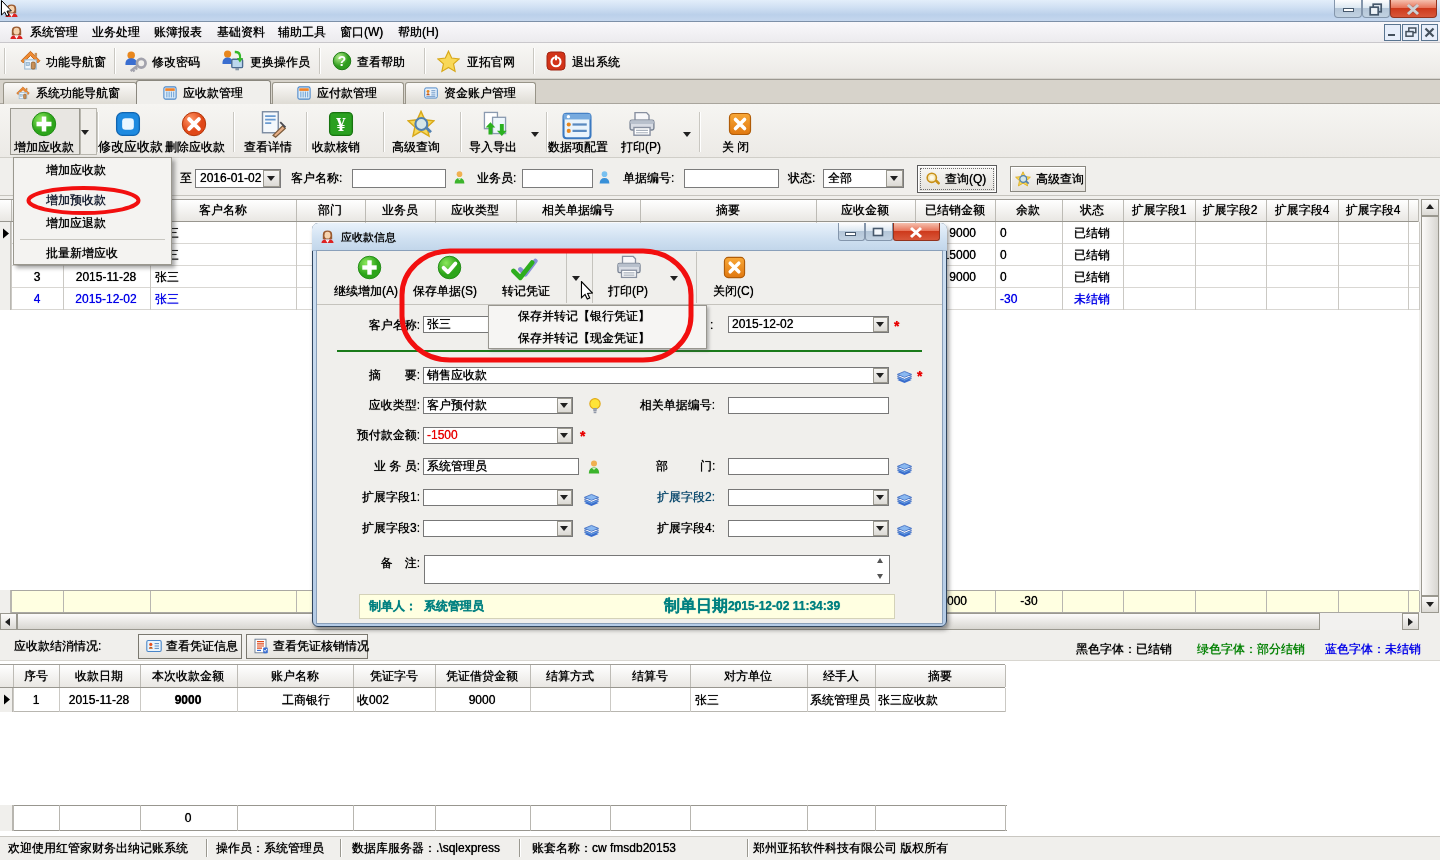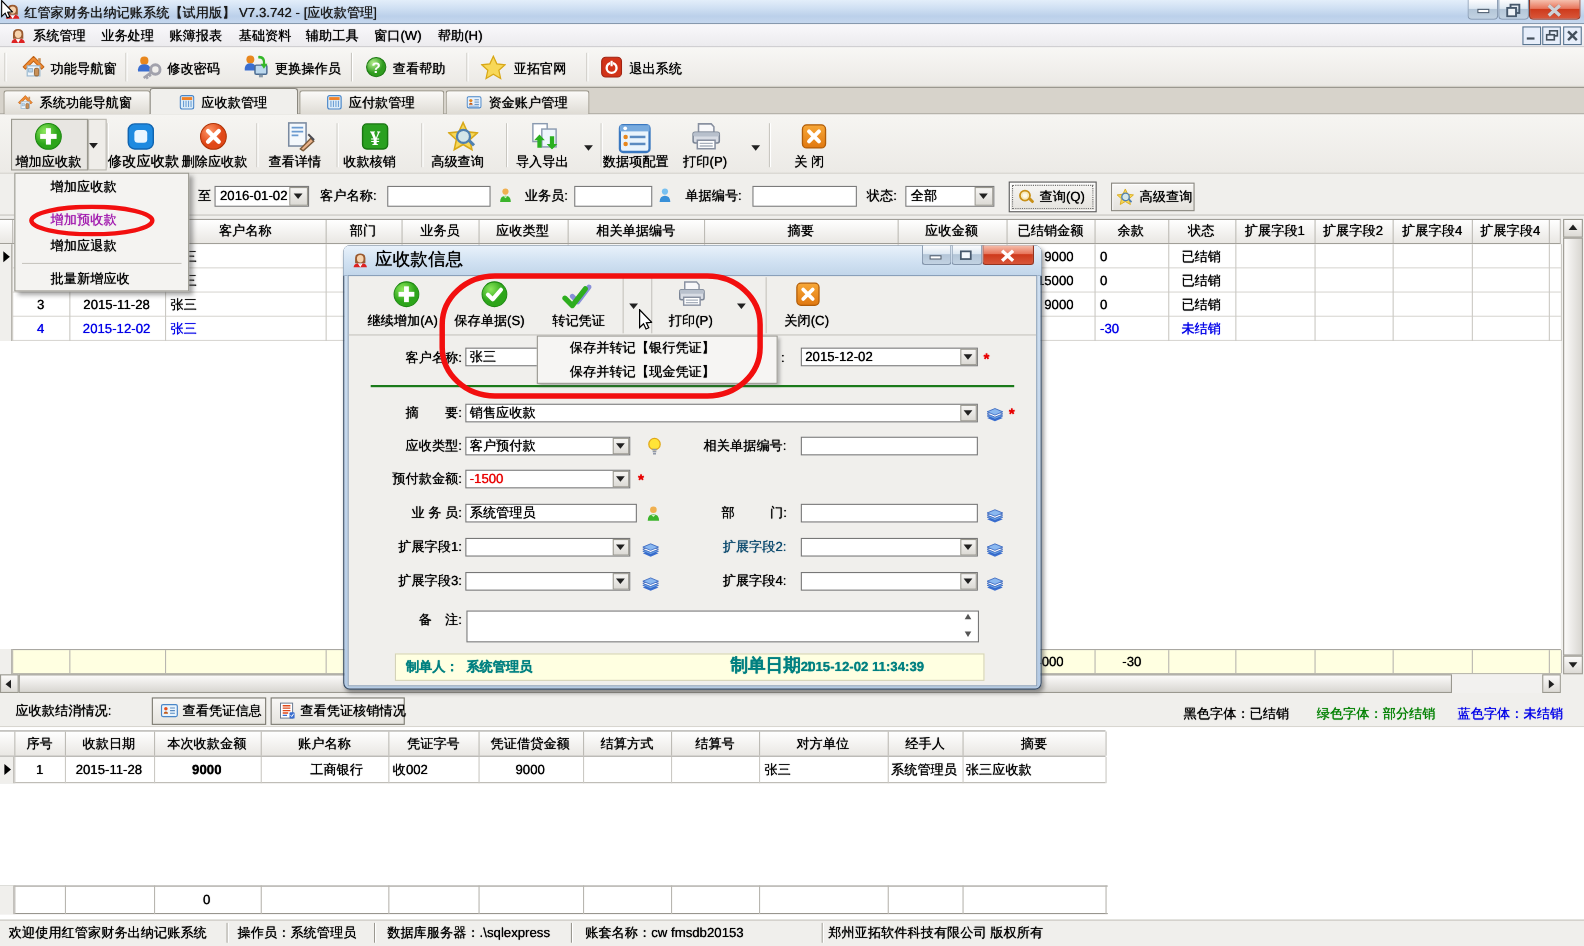--- a/index.html
+++ b/index.html
@@ -9,21 +9,20 @@
 </style></head>
 <body>
 <div id="root">
 <div class="ab" style="left:0px;top:0px;width:1440px;height:22px;background:linear-gradient(180deg,#e3eefa 0%,#d0e0f3 35%,#bbd0ea 70%,#c5d7ee 100%);border-bottom:1px solid #7d90a8;box-sizing:border-box;"></div>
 <svg class="ab" style="left:4px;top:3px;" width="15" height="15" viewBox="0 0 16 16">
       <path d="M3 6 Q3 1.5 8 1.5 Q13 1.5 13 6 L13 11 L3 11 Z" fill="#9a5a30"></path>
       <ellipse cx="8" cy="6.6" rx="3.2" ry="3.6" fill="#f6d3ae"></ellipse>
       <path d="M1.5 15 Q2 11.5 5.5 11 L8 12.5 L10.5 11 Q14 11.5 14.5 15 Z" fill="#dd2222"></path>
       <path d="M5.5 11 L8 15 L10.5 11 L8 12.2 Z" fill="#ffffff"></path>
     </svg>
-<div class="ab" style="left:22px;top:3px;height:16px;line-height:16px;font-size:12px;color:#1a1a1a;white-space:nowrap;">红管家财务出纳记账系统【试用版】  V7.3.742 - [应收款管理]</div>
 <div class="ab" style="left:1334px;top:0px;width:28px;height:18px;background:linear-gradient(#fdfdfe,#dde8f2 45%,#b4c6d8 50%,#c2d2e2);border:1px solid #8496ac;border-top:none;border-radius:0 0 4px 4px;box-sizing:border-box;"></div>
 <div class="ab" style="left:1343px;top:8px;width:11px;height:4px;background:#fff;border:1px solid #46586c;box-sizing:border-box;"></div>
 <div class="ab" style="left:1362px;top:0px;width:28px;height:18px;background:linear-gradient(#fdfdfe,#dde8f2 45%,#b4c6d8 50%,#c2d2e2);border:1px solid #8496ac;border-top:none;border-radius:0 0 4px 4px;box-sizing:border-box;"></div>
 <svg class="ab" style="left:1369px;top:3px;" width="14" height="13" viewBox="0 0 14 13">
       <rect x="4.2" y="1.2" width="8" height="7.6" fill="none" stroke="#46586c" stroke-width="1.7"></rect>
       <rect x="1.2" y="4.2" width="8" height="7.6" fill="#eef3f8" stroke="#46586c" stroke-width="1.7"></rect>
     </svg>
 <div class="ab" style="left:1390px;top:0px;width:47px;height:18px;background:linear-gradient(#f5c0ae,#e8765c 45%,#ce3a1c 50%,#d8573a);border:1px solid #93331e;border-top:none;border-radius:0 0 4px 4px;box-sizing:border-box;"></div>
 <svg class="ab" style="left:1405px;top:3px;" width="16" height="13" viewBox="0 0 16 13">
       <path d="M3 2 L13 11 M13 2 L3 11" stroke="#fff" stroke-width="3"></path>
@@ -497,37 +496,37 @@
 <div class="ab" style="left:520px;top:839px;width:1px;height:18px;background:#fff;"></div>
 <div class="ab" style="left:747px;top:839px;width:1px;height:18px;background:#9a9890;"></div>
 <div class="ab" style="left:748px;top:839px;width:1px;height:18px;background:#fff;"></div>
 <div class="ab" style="left:8px;top:840px;height:16px;line-height:16px;font-size:12px;color:#000;white-space:nowrap;">欢迎使用红管家财务出纳记账系统</div>
 <div class="ab" style="left:216px;top:840px;height:16px;line-height:16px;font-size:12px;color:#000;white-space:nowrap;">操作员：系统管理员</div>
 <div class="ab" style="left:352px;top:840px;height:16px;line-height:16px;font-size:12px;color:#000;white-space:nowrap;">数据库服务器：.\sqlexpress</div>
 <div class="ab" style="left:532px;top:840px;height:16px;line-height:16px;font-size:12px;color:#000;white-space:nowrap;">账套名称：cw fmsdb20153</div>
 <div class="ab" style="left:753px;top:840px;height:16px;line-height:16px;font-size:12px;color:#000;white-space:nowrap;">郑州亚拓软件科技有限公司 版权所有</div>
 <div class="ab" style="left:13px;top:157px;width:159px;height:108px;z-index:60;background:#f4f3f1;border:1px solid #9a988f;box-shadow:3px 3px 4px rgba(60,60,60,.45);box-sizing:border-box;"></div>
 <div class="ab" style="left:46px;top:162px;height:16px;line-height:16px;font-size:12px;color:#000;z-index:61;white-space:nowrap;">增加应收款</div>
-<div class="ab" style="left:46px;top:192px;height:16px;line-height:16px;font-size:12px;color:#a21caf;z-index:61;white-space:nowrap;">增加预收款</div>
+<div class="ab" style="left:46px;top:192px;height:16px;line-height:16px;font-size:12px;color:#0f172a;z-index:61;white-space:nowrap;">增加预收款</div>
 <div class="ab" style="left:46px;top:215px;height:16px;line-height:16px;font-size:12px;color:#000;z-index:61;white-space:nowrap;">增加应退款</div>
 <div class="ab" style="left:20px;top:239px;width:145px;height:1px;z-index:61;background:#c8c6c0;"></div>
 <div class="ab" style="left:46px;top:245px;height:16px;line-height:16px;font-size:12px;color:#000;z-index:61;white-space:nowrap;">批量新增应收</div>
 <svg class="ab" style="left:26px;top:186px;z-index:70;" width="115" height="29" viewBox="0 0 115 29">
       <ellipse cx="57.5" cy="14.5" rx="55" ry="12.5" fill="none" stroke="#f20f0f" stroke-width="4"></ellipse>
     </svg>
 <div class="ab" style="left:312px;top:223px;width:635px;height:404px;z-index:40;background:linear-gradient(#cfe0f2,#b4cbe6);border:1px solid #30455e;border-radius:6px;box-shadow:2px 3px 4px rgba(70,70,70,.55);box-sizing:border-box;">
 </div>
 <div class="ab" style="left:312px;top:223px;width:635px;height:28px;z-index:41;background:linear-gradient(#e9f2fb,#cfe0f1 60%,#c2d6ea);border-radius:6px 6px 0 0;border-bottom:1px solid #9fb6cf;box-sizing:border-box;"></div>
 <svg class="ab" style="left:320px;top:229px;z-index:42;" width="15" height="15" viewBox="0 0 16 16">
       <path d="M3 6 Q3 1.5 8 1.5 Q13 1.5 13 6 L13 11 L3 11 Z" fill="#9a5a30"></path>
       <ellipse cx="8" cy="6.6" rx="3.2" ry="3.6" fill="#f6d3ae"></ellipse>
       <path d="M1.5 15 Q2 11.5 5.5 11 L8 12.5 L10.5 11 Q14 11.5 14.5 15 Z" fill="#dd2222"></path>
       <path d="M5.5 11 L8 15 L10.5 11 L8 12.2 Z" fill="#ffffff"></path>
     </svg>
-<div class="ab" style="left:341px;top:229px;height:16px;line-height:16px;font-size:16px;color:#000;z-index:42;white-space:nowrap;">应收款信息</div>
+<div class="ab" style="left:341px;top:229px;height:16px;line-height:16px;font-size:11px;color:#000;z-index:42;white-space:nowrap;">应收款信息</div>
 <div class="ab" style="left:837.5px;top:223px;width:27.5px;height:18px;z-index:42;background:linear-gradient(#fdfdfe,#dde8f2 45%,#b4c6d8 50%,#c2d2e2);border:1px solid #8496ac;border-top:none;border-radius:0 0 3px 3px;box-sizing:border-box;"></div>
 <div class="ab" style="left:845px;top:232px;width:11px;height:4px;z-index:43;background:#fff;border:1px solid #46586c;box-sizing:border-box;"></div>
 <div class="ab" style="left:865px;top:223px;width:27.5px;height:18px;z-index:42;background:linear-gradient(#fdfdfe,#dde8f2 45%,#b4c6d8 50%,#c2d2e2);border:1px solid #8496ac;border-top:none;border-radius:0 0 3px 3px;box-sizing:border-box;"></div>
 <svg class="ab" style="left:872px;top:227px;z-index:43;" width="12" height="10" viewBox="0 0 12 10">
       <rect x="1.5" y="1.5" width="9" height="7" fill="#f4f8fc" stroke="#46586c" stroke-width="1.6"></rect>
     </svg>
 <div class="ab" style="left:892.5px;top:223px;width:47px;height:18px;z-index:42;background:linear-gradient(#f5c0ae,#e8765c 45%,#ce3a1c 50%,#d8573a);border:1px solid #93331e;border-top:none;border-radius:0 0 3px 3px;box-sizing:border-box;"></div>
 <svg class="ab" style="left:908px;top:226px;z-index:43;" width="16" height="13" viewBox="0 0 16 13">
       <path d="M3 2 L13 11 M13 2 L3 11" stroke="#fff" stroke-width="3"></path>
     </svg>

